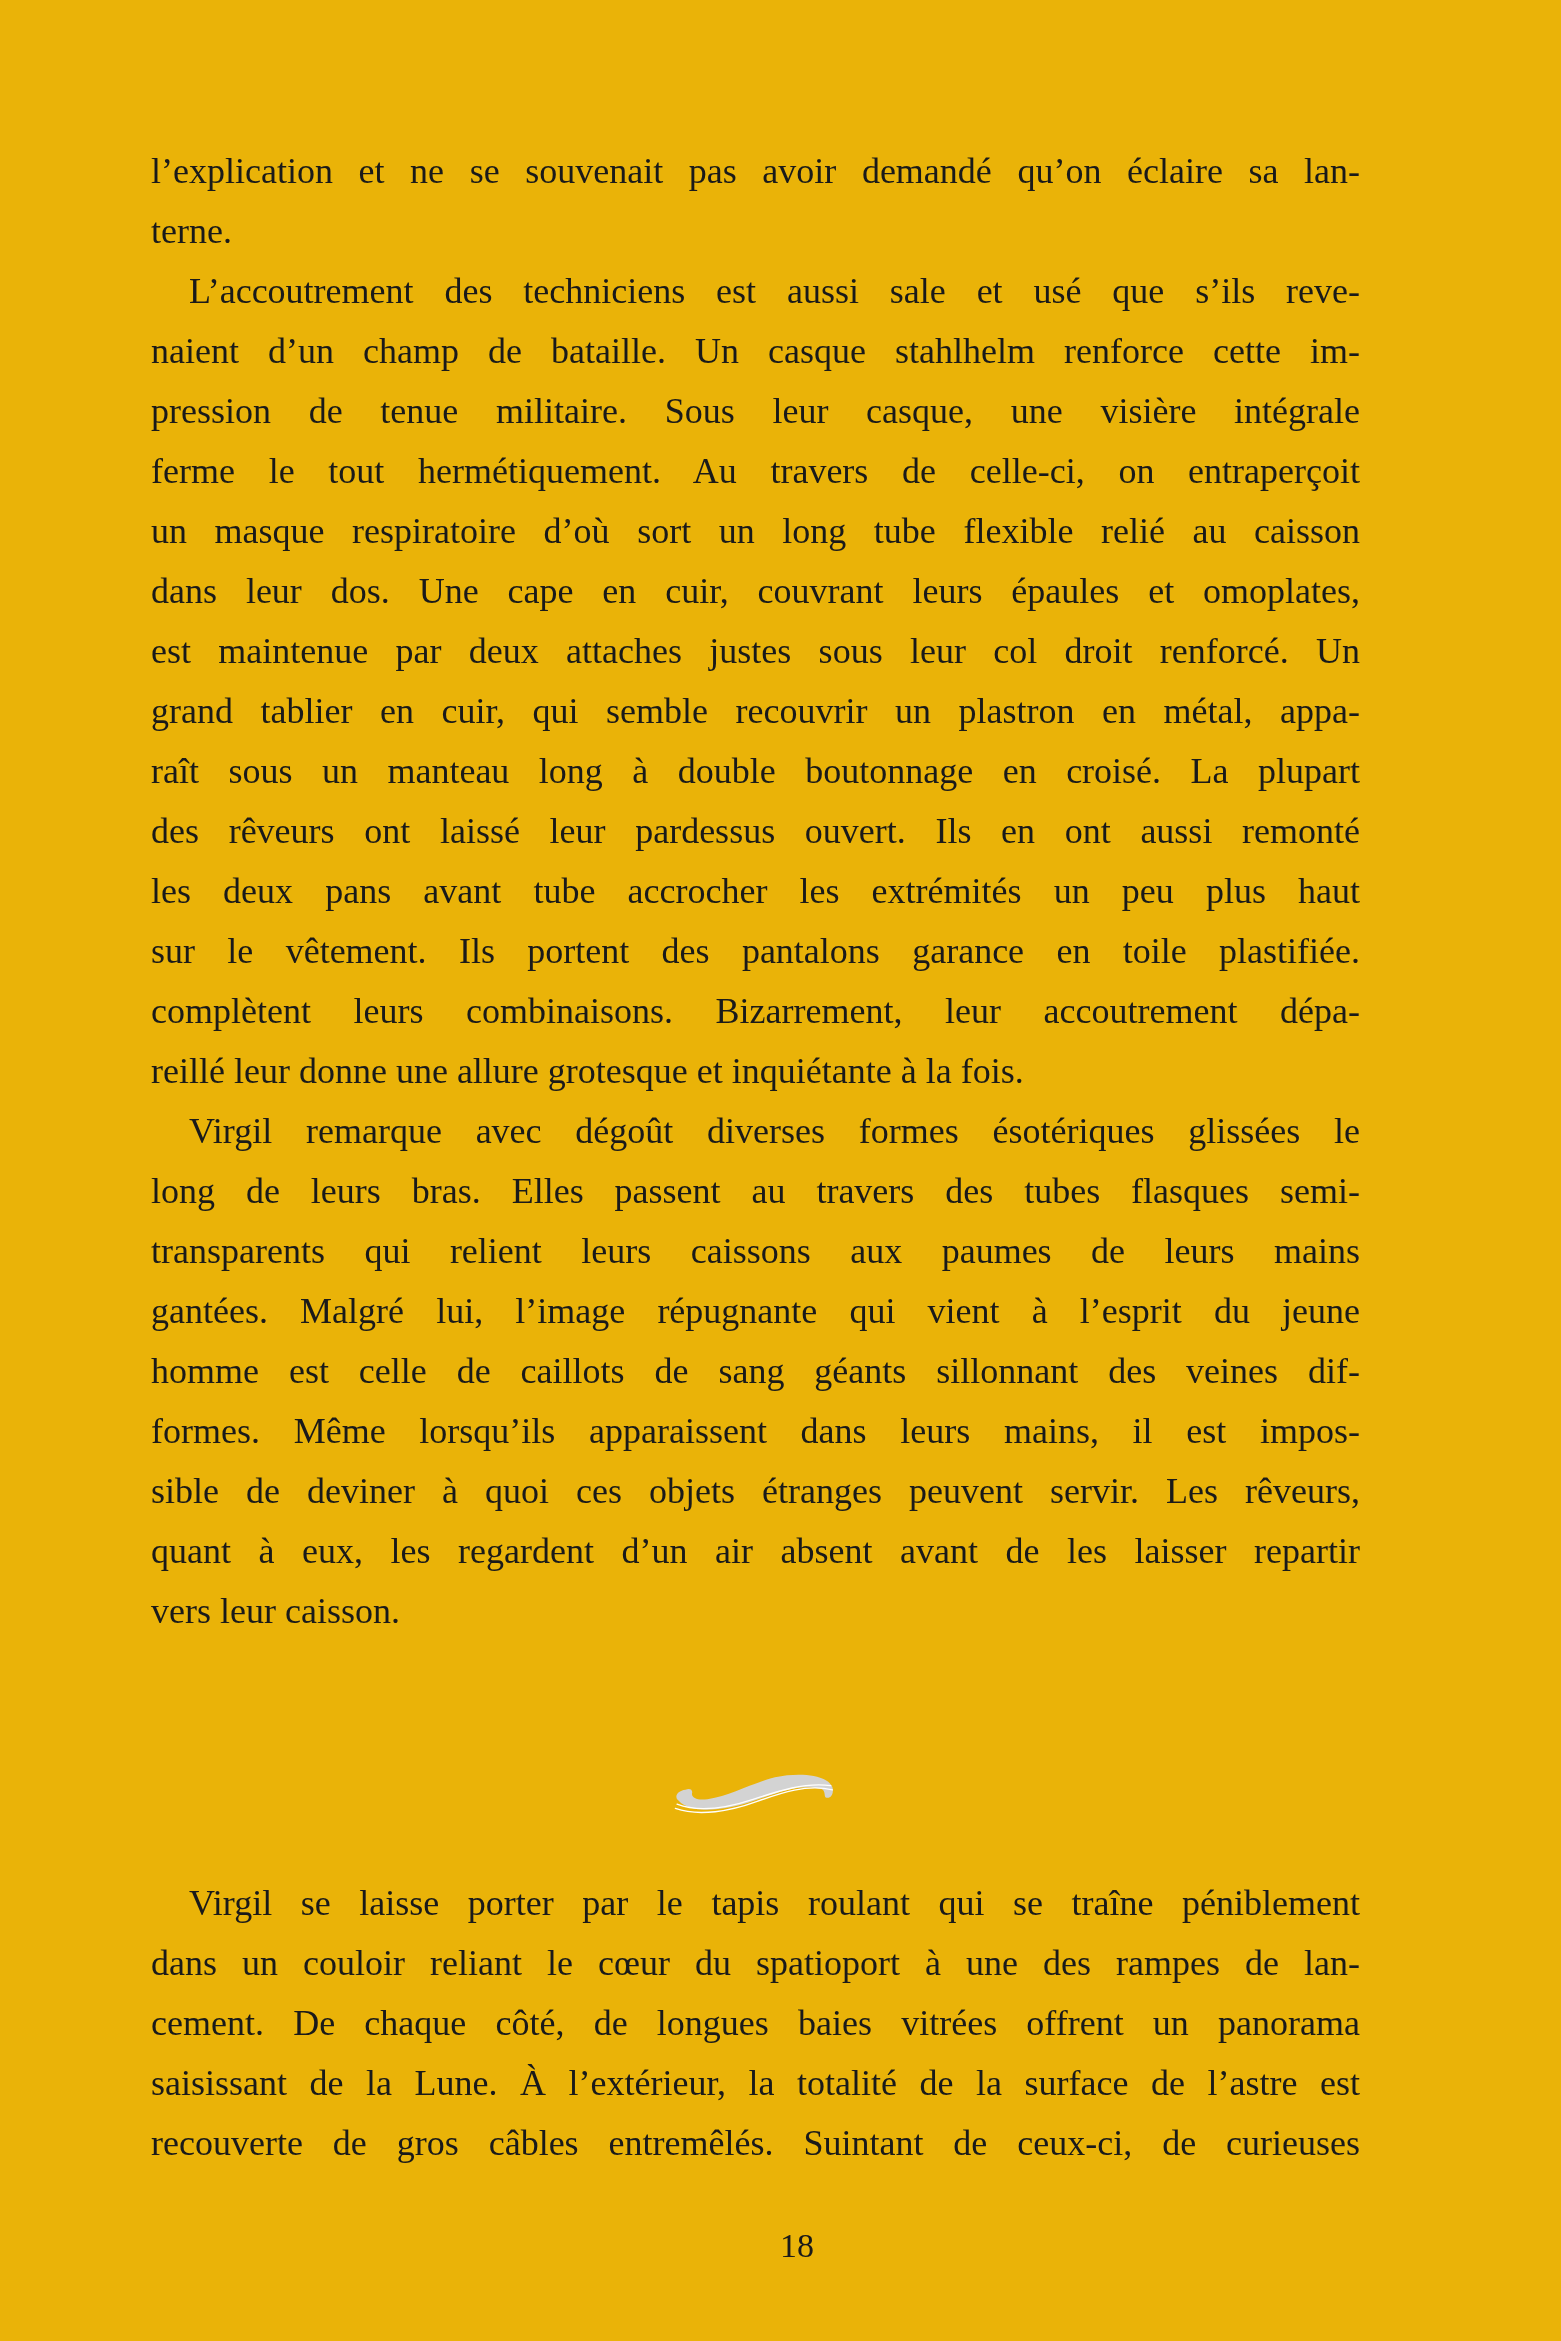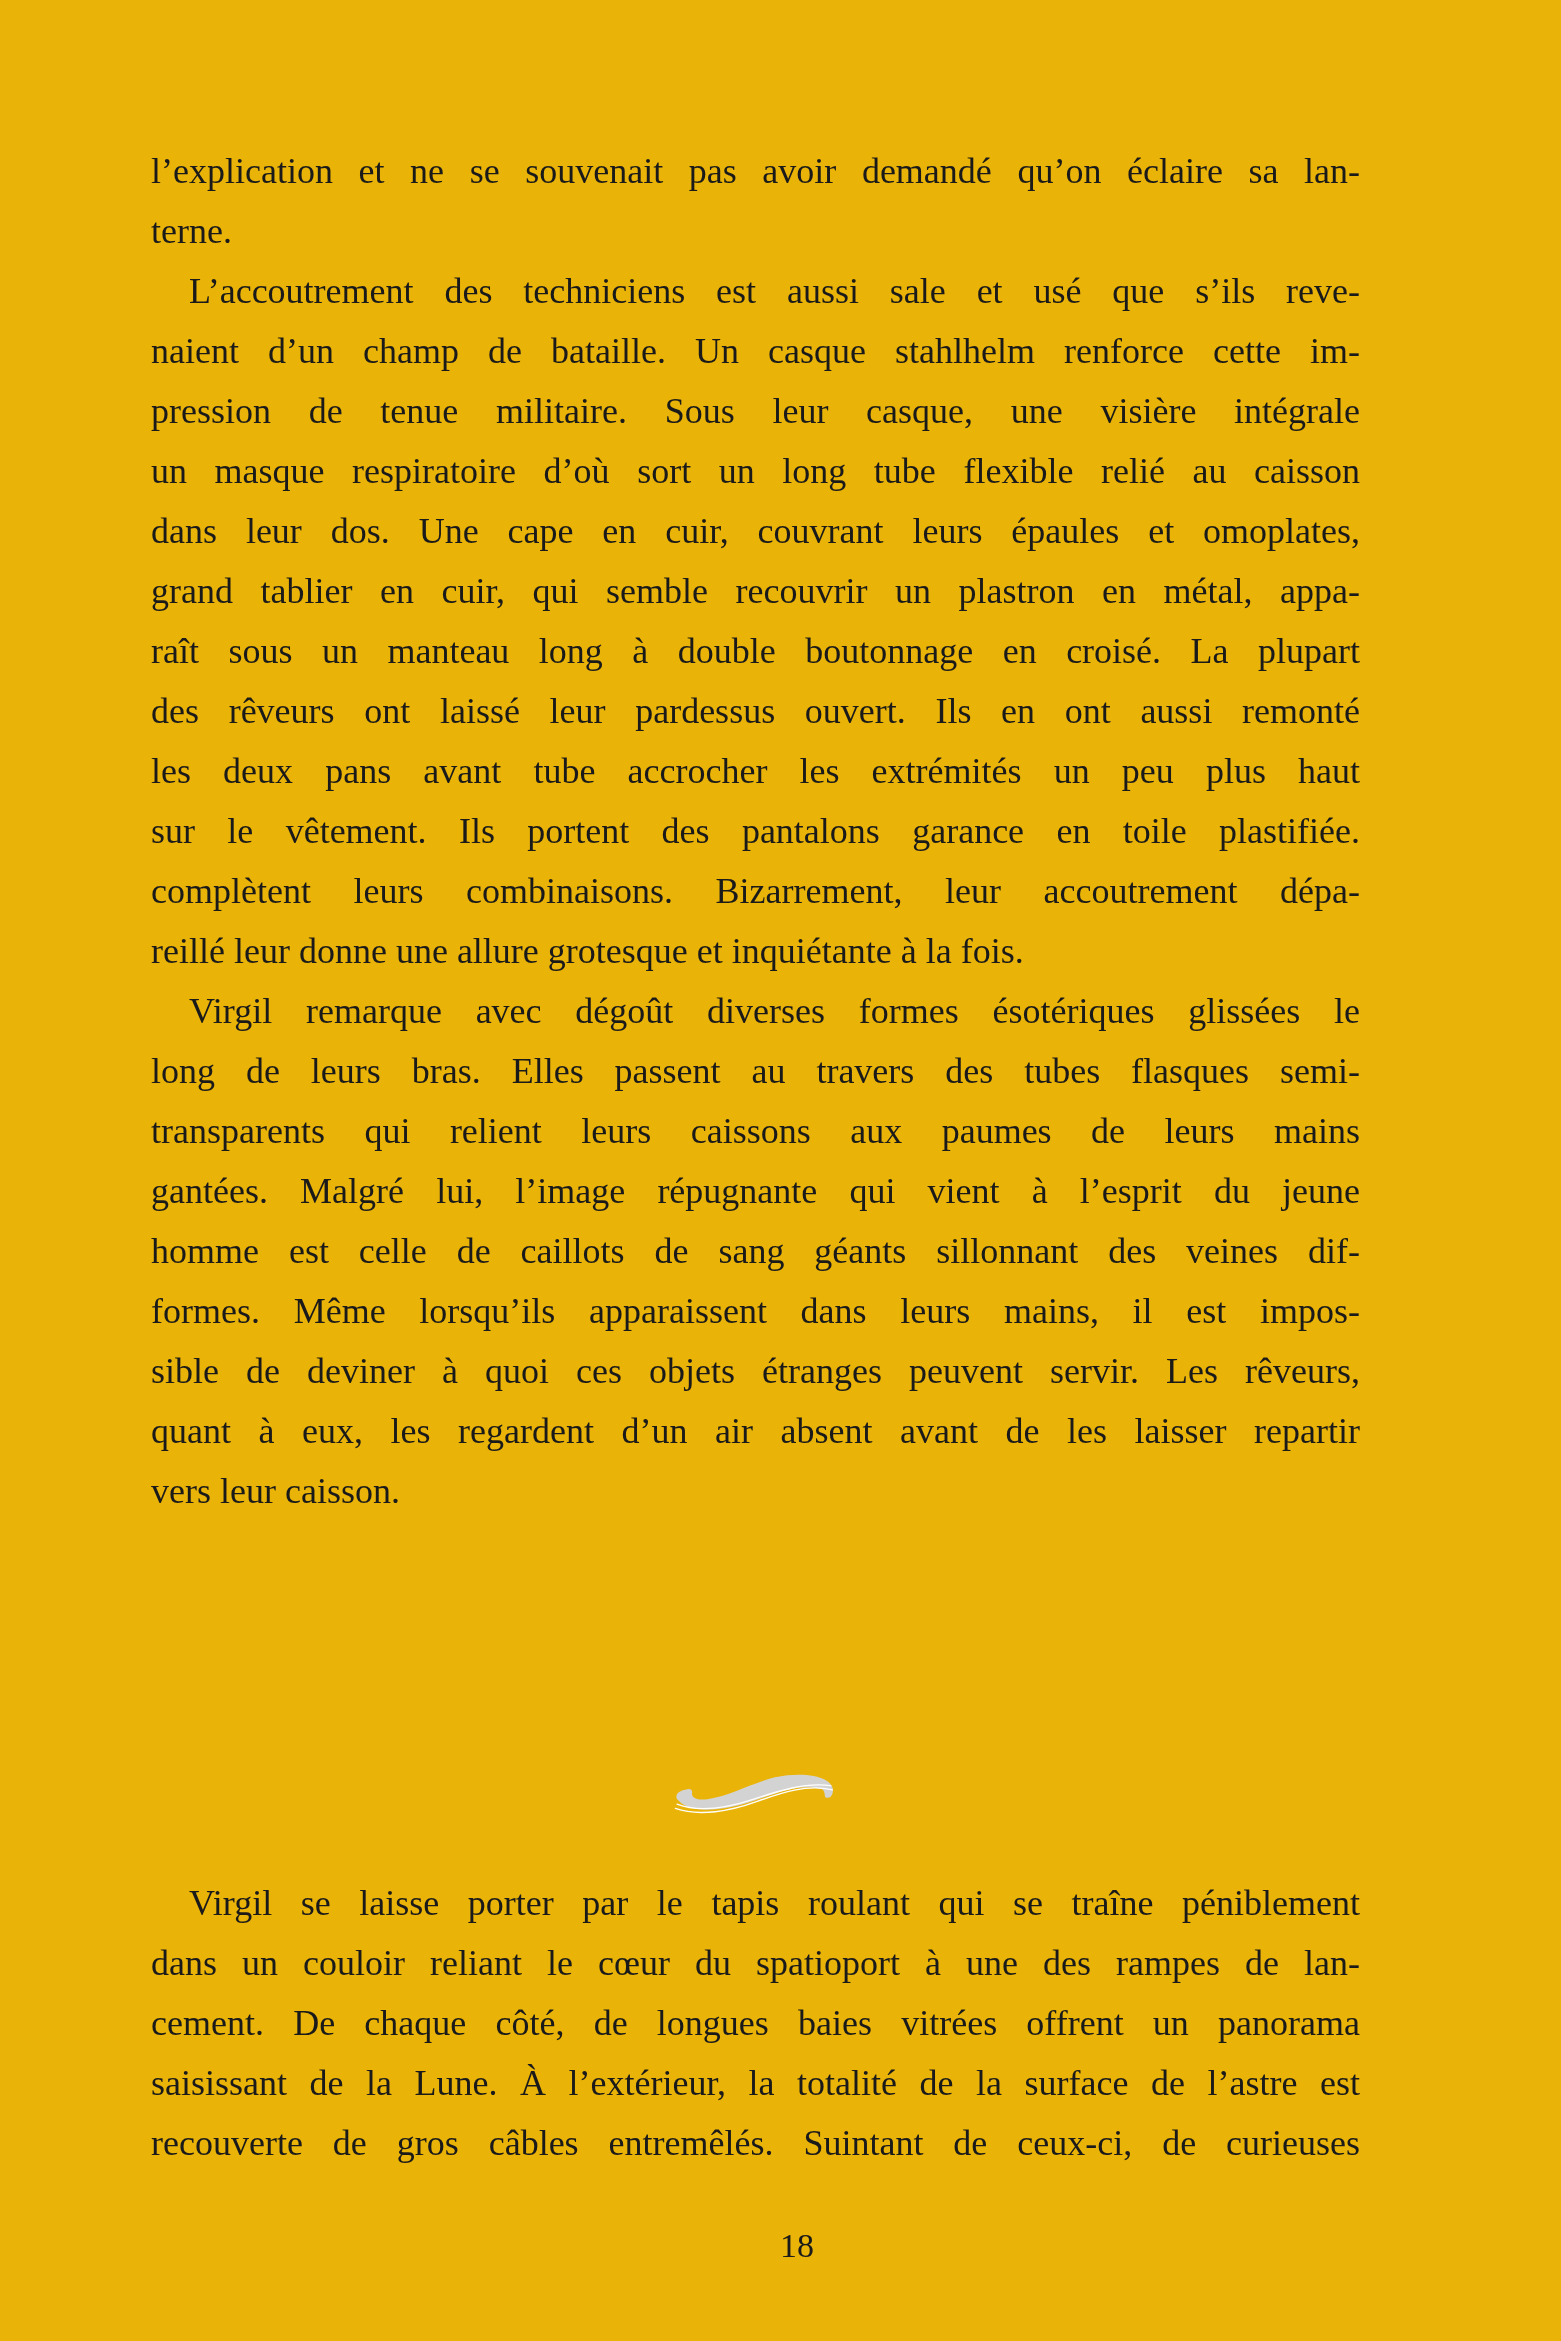--- a/index.html
+++ b/index.html
@@ -39,22 +39,24 @@
 
     <div>
       <span class="line">l’explication et ne se souvenait pas avoir demandé qu’on éclaire sa lan-</span>
       <span class="line last">terne.</span>
     </div>
 
     <div>
       <span class="line indent">L’accoutrement des techniciens est aussi sale et usé que s’ils reve-</span>
       <span class="line">naient d’un champ de bataille. Un casque stahlhelm renforce cette im-</span>
       <span class="line">pression de tenue militaire. Sous leur casque, une visière intégrale</span>
+      <span class="line">ferme le tout hermétiquement. Au travers de celle-ci, on entraperçoit</span>
       <span class="line">un masque respiratoire d’où sort un long tube flexible relié au caisson</span>
       <span class="line">dans leur dos. Une cape en cuir, couvrant leurs épaules et omoplates,</span>
+      <span class="line">est maintenue par deux attaches justes sous leur col droit renforcé. Un</span>
       <span class="line">grand tablier en cuir, qui semble recouvrir un plastron en métal, appa-</span>
       <span class="line">raît sous un manteau long à double boutonnage en croisé. La plupart</span>
       <span class="line">des rêveurs ont laissé leur pardessus ouvert. Ils en ont aussi remonté</span>
       <span class="line">les deux pans avant tube accrocher les extrémités un peu plus haut</span>
       <span class="line">sur le vêtement. Ils portent des pantalons garance en toile plastifiée.</span>
       <span class="line">complètent leurs combinaisons. Bizarrement, leur accoutrement dépa-</span>
       <span class="line last">reillé leur donne une allure grotesque et inquiétante à la fois.</span>
     </div>
 
     <div>

